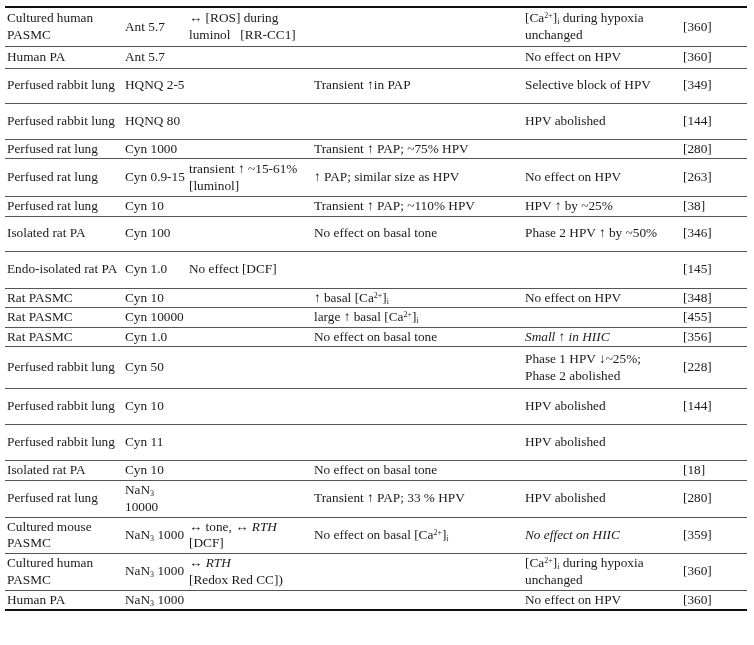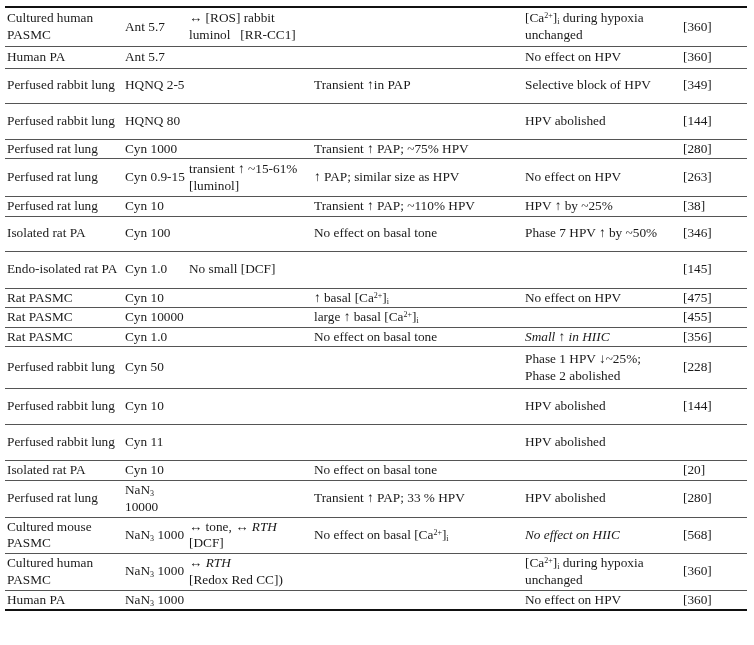--- a/index.html
+++ b/index.html
@@ -59,21 +59,21 @@
         <col class="c3">
         <col class="c4">
         <col class="c5">
         <col class="c6">
   </colgroup>
   <tbody>
 
     <tr class="top-rule" style="height:39px">
       <td>Cultured human PASMC</td>
       <td>Ant 5.7</td>
-      <td><span>↔ [ROS] rabbit</span><br><span style="white-space:pre">luminol   [RR-CC1]</span></td>
+      <td><span>↔ [ROS] during</span><br><span style="white-space:pre">luminol   [RR-CC1]</span></td>
       <td></td>
       <td><span>[Ca</span><sup>2+</sup><span>]</span><sub>i</sub><span> during hypoxia unchanged</span></td>
       <td>[360]</td>
     </tr>
 
     <tr style="height:22px">
       <td>Human PA</td>
       <td>Ant 5.7</td>
       <td></td>
       <td></td>
@@ -125,40 +125,40 @@
       <td>Transient ↑ PAP; ~110% HPV</td>
       <td>HPV ↑ by ~25%</td>
       <td>[38]</td>
     </tr>
 
     <tr style="height:35px">
       <td>Isolated rat PA</td>
       <td>Cyn 100</td>
       <td></td>
       <td>No effect on basal tone</td>
-      <td>Phase 7 HPV ↑ by ~50%</td>
+      <td>Phase 2 HPV ↑ by ~50%</td>
       <td>[346]</td>
     </tr>
 
     <tr style="height:37px">
       <td>Endo-isolated rat PA</td>
       <td>Cyn 1.0</td>
-      <td>No small [DCF]</td>
+      <td>No effect [DCF]</td>
       <td></td>
       <td></td>
       <td>[145]</td>
     </tr>
 
     <tr style="height:18px">
       <td>Rat PASMC</td>
       <td>Cyn 10</td>
       <td></td>
       <td><span>↑ basal </span><span>[Ca</span><sup>2+</sup><span>]</span><sub>i</sub></td>
       <td>No effect on HPV</td>
-      <td>[475]</td>
+      <td>[348]</td>
     </tr>
 
     <tr style="height:17px">
       <td>Rat PASMC</td>
       <td>Cyn 10000</td>
       <td></td>
       <td><span>large ↑ basal </span><span>[Ca</span><sup>2+</sup><span>]</span><sub>i</sub></td>
       <td></td>
       <td>[455]</td>
     </tr>
@@ -198,39 +198,39 @@
       <td>HPV abolished</td>
       <td></td>
     </tr>
 
     <tr style="height:18px">
       <td>Isolated rat PA</td>
       <td>Cyn 10</td>
       <td></td>
       <td>No effect on basal tone</td>
       <td></td>
-      <td>[20]</td>
+      <td>[18]</td>
     </tr>
 
     <tr style="height:37px">
       <td style="white-space:nowrap">Perfused rat lung</td>
       <td><span>NaN</span><sub>3</sub><br><span> 10000</span></td>
       <td></td>
       <td>Transient ↑ PAP; 33 % HPV</td>
       <td>HPV abolished</td>
       <td>[280]</td>
     </tr>
 
     <tr style="height:35px">
       <td>Cultured mouse PASMC</td>
       <td style="white-space:nowrap"><span>NaN</span><sub>3</sub><span> 1000</span></td>
       <td><span>↔ tone, ↔ </span><span class="it">RTH</span><br><span>[DCF]</span></td>
       <td><span>No effect on basal </span><span>[Ca</span><sup>2+</sup><span>]</span><sub>i</sub></td>
       <td class="it">No effect on HIIC</td>
-      <td>[568]</td>
+      <td>[359]</td>
     </tr>
 
     <tr style="height:37px">
       <td>Cultured human PASMC</td>
       <td style="white-space:nowrap"><span>NaN</span><sub>3</sub><span> 1000</span></td>
       <td><span>↔ </span><span class="it">RTH</span><br><span>[Redox Red CC])</span></td>
       <td></td>
       <td><span>[Ca</span><sup>2+</sup><span>]</span><sub>i</sub><span> during hypoxia unchanged</span></td>
       <td>[360]</td>
     </tr>

